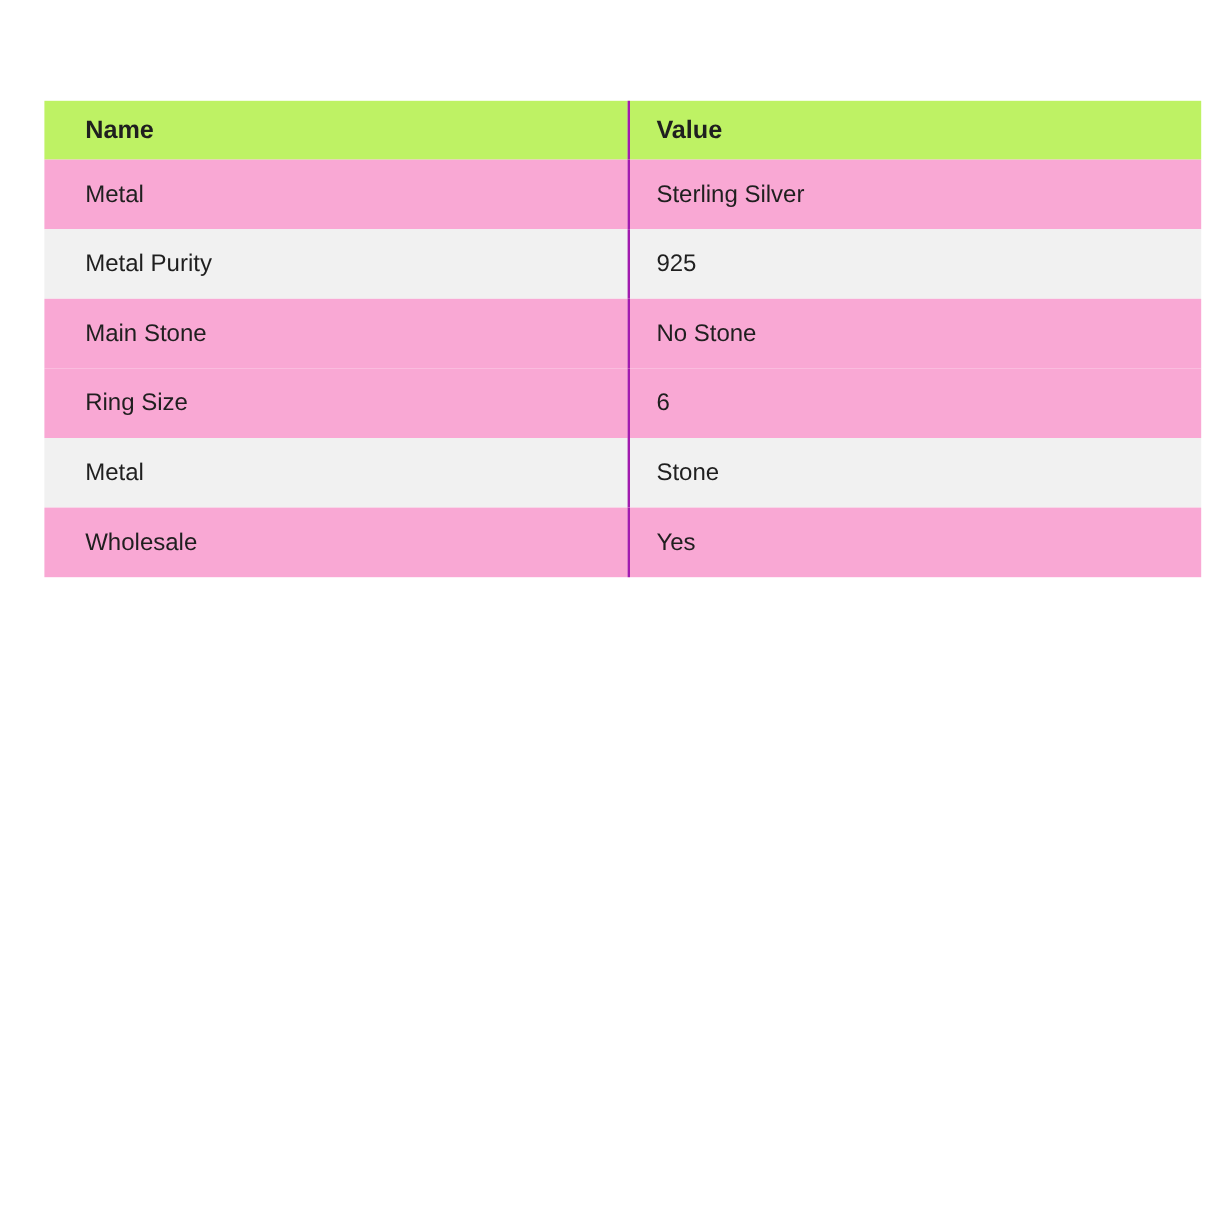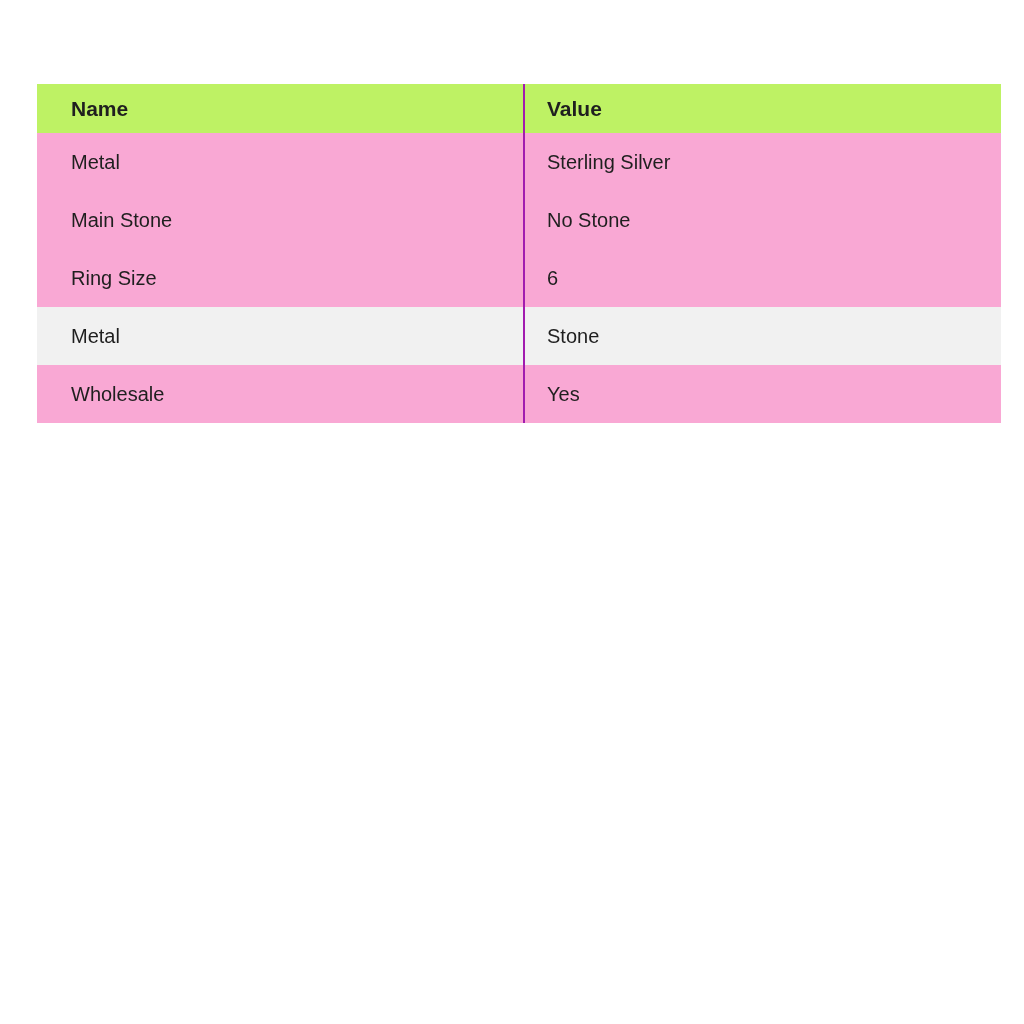--- a/index.html
+++ b/index.html
@@ -63,20 +63,24 @@
       <tr>
         <th class="name-col">Name</th>
         <th class="value-col">Value</th>
       </tr>
     </thead>
     <tbody id="table-body">
         <tr>
           <td class="name-col">Metal</td>
           <td class="value-col">Sterling Silver</td>
         </tr>
+        <tr class="alt">
+          <td class="name-col">Metal Purity</td>
+          <td class="value-col">925</td>
+        </tr>
         <tr>
           <td class="name-col">Main Stone</td>
           <td class="value-col">No Stone</td>
         </tr>
         <tr>
           <td class="name-col">Ring Size</td>
           <td class="value-col">6</td>
         </tr>
         <tr class="alt">
           <td class="name-col">Metal</td>

